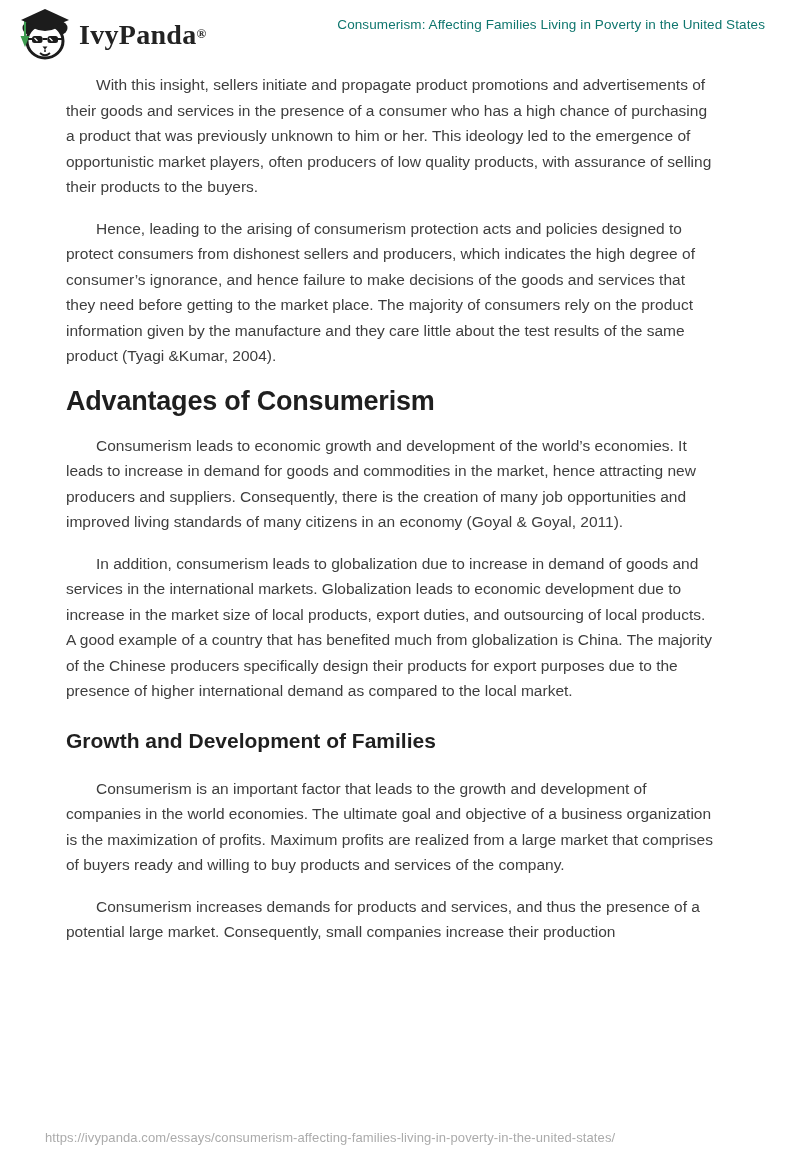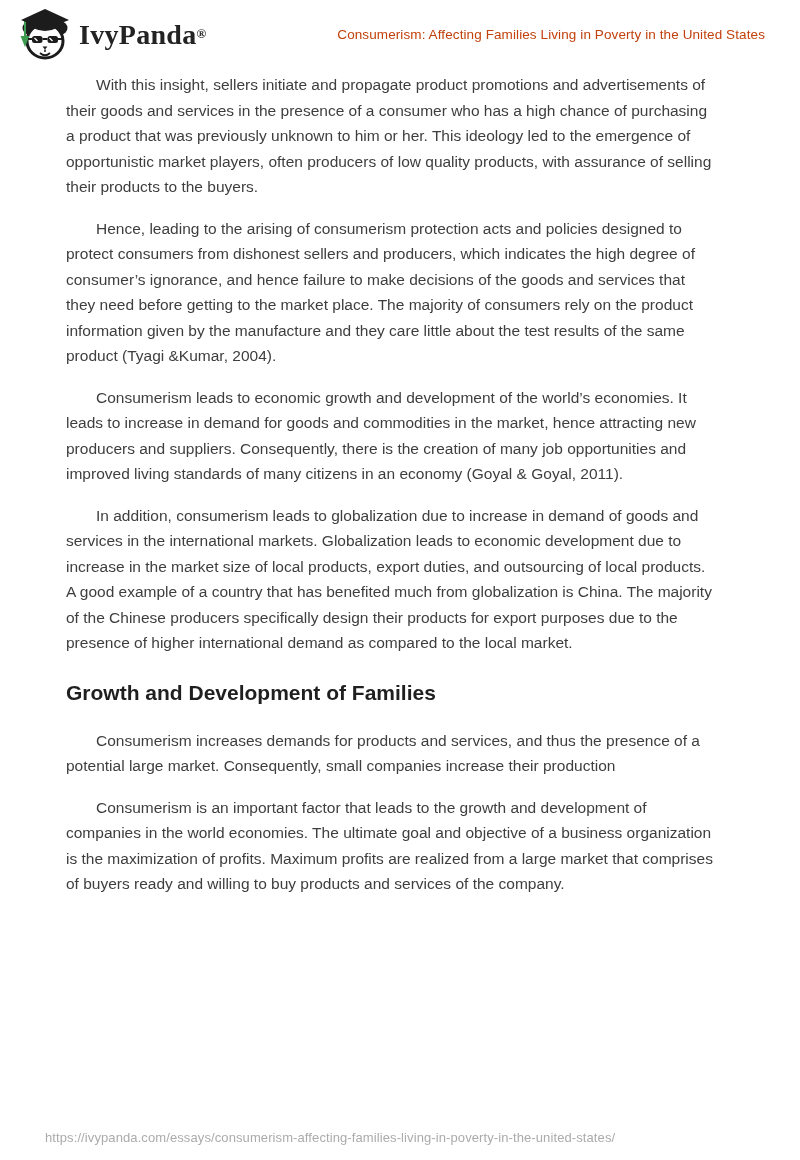--- a/index.html
+++ b/index.html
@@ -42,23 +42,23 @@
   }
   .brand-reg {
     font-family: "Liberation Serif", serif;
     font-weight: 700;
     font-size: 13px;
     color: #232323;
     vertical-align: super;
     line-height: 1;
   }
   .doc-title {
-    margin-top: 19px;
+    margin-top: 9px;
     font-size: 13.5px;
-    color: #c2410c;
+    color: #0f766e;
     letter-spacing: 0.1px;
   }
 
   
   .essay {
     position: absolute;
     top: 56px;
     left: 66px;
     width: 648px;
     color: #3e3e3e;
@@ -132,24 +132,25 @@
       <div>
         <span class="brand-wordmark">IvyPanda</span><span class="brand-reg">®</span>
       </div>
     </div>
     <div class="doc-title">Consumerism: Affecting Families Living in Poverty in the United States</div>
   </header>
 
   <main class="essay">
       <p>With this insight, sellers initiate and propagate product promotions and advertisements of their goods and services in the presence of a consumer who has a high chance of purchasing a product that was previously unknown to him or her. This ideology led to the emergence of opportunistic market players, often producers of low quality products, with assurance of selling their products to the buyers.</p>
       <p>Hence, leading to the arising of consumerism protection acts and policies designed to protect consumers from dishonest sellers and producers, which indicates the high degree of consumer’s ignorance, and hence failure to make decisions of the goods and services that they need before getting to the market place. The majority of consumers rely on the product information given by the manufacture and they care little about the test results of the same product (Tyagi &amp;Kumar, 2004).</p>
+      <h1>Advantages of Consumerism</h1>
       <p>Consumerism leads to economic growth and development of the world’s economies. It leads to increase in demand for goods and commodities in the market, hence attracting new producers and suppliers. Consequently, there is the creation of many job opportunities and improved living standards of many citizens in an economy (Goyal &amp; Goyal, 2011).</p>
       <p>In addition, consumerism leads to globalization due to increase in demand of goods and services in the international markets. Globalization leads to economic development due to increase in the market size of local products, export duties, and outsourcing of local products. A good example of a country that has benefited much from globalization is China. The majority of the Chinese producers specifically design their products for export purposes due to the presence of higher international demand as compared to the local market.</p>
       <h2>Growth and Development of Families</h2>
+      <p>Consumerism is an important factor that leads to the growth and development of companies in the world economies. The ultimate goal and objective of a business organization is the maximization of profits. Maximum profits are realized from a large market that comprises of buyers ready and willing to buy products and services of the company.</p>
       <p>Consumerism increases demands for products and services, and thus the presence of a potential large market. Consequently, small companies increase their production</p>
-      <p>Consumerism is an important factor that leads to the growth and development of companies in the world economies. The ultimate goal and objective of a business organization is the maximization of profits. Maximum profits are realized from a large market that comprises of buyers ready and willing to buy products and services of the company.</p>
     </main>
 
   <footer class="print-footer">
     <span class="footer-url">https://ivypanda.com/essays/consumerism-affecting-families-living-in-poverty-in-the-united-states/</span>
   </footer>
 
 </div>
 
 </body></html>

